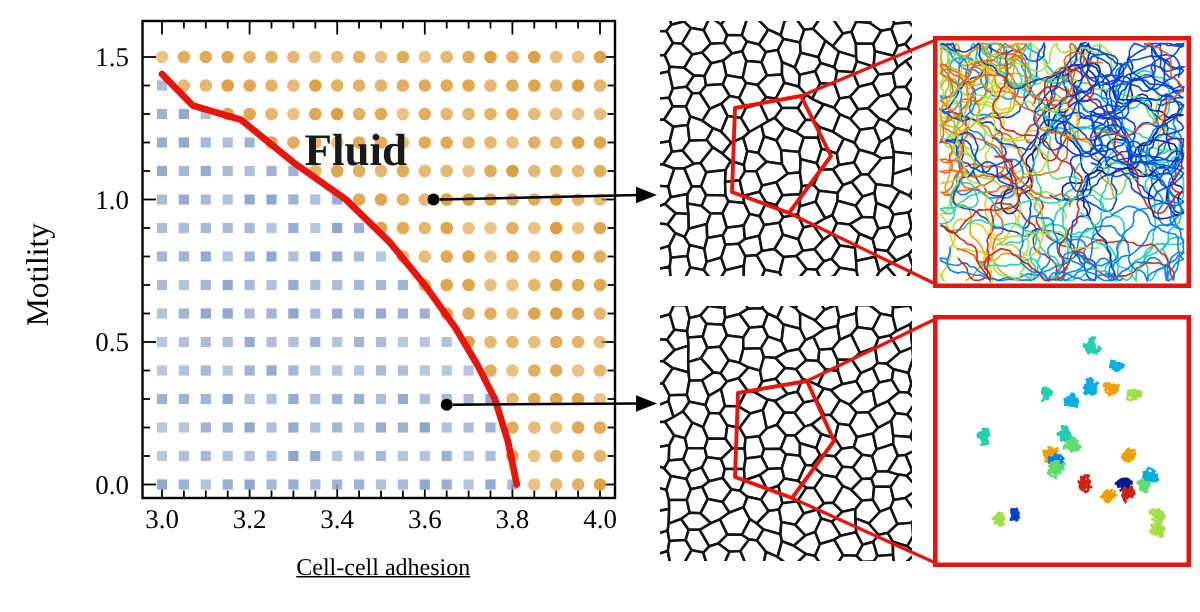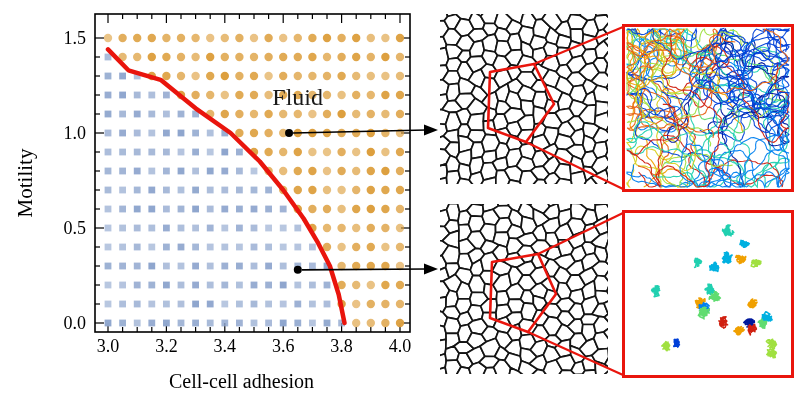--- a/index.html
+++ b/index.html
@@ -5,22 +5,22 @@
   html,body{margin:0;padding:0;background:#fff;}
   #figure{
     position:relative;width:800px;height:408px;background:#fff;overflow:hidden;
     font-family:"Liberation Serif","DejaVu Serif",serif;
   }
   svg{display:block;}
   .abs{position:absolute;}
   .axis-label{color:#000;text-align:center;}
   #motility-label{left:-34px;top:170px;width:120px;height:26px;font-size:21px;
     transform:rotate(-90deg);transform-origin:center;}
-  #adhesion-label{left:84px;top:370px;width:315px;font-size:20px;}
-  .phase-label{font-weight:normal;font-size:24px;color:#1a1a1a;text-align:right;width:120px;}
+  #adhesion-label{left:98px;top:370px;width:315px;font-size:16px;text-decoration:underline;}
+  .phase-label{font-weight:bold;font-size:30px;color:#1a1a1a;text-align:left;width:120px;}
   #fluid-label{left:203px;top:84px;}
   #solid-label{left:101px;top:224px;}
   #phase-svg{left:0;top:0;}
   #voronoi-top{left:440px;top:14px;background:#fff;}
   #voronoi-bottom{left:440px;top:204px;background:#fff;}
   .traj-wrap{width:172px;height:168px;box-sizing:border-box;border:3px solid #e9150d;background:#fff;}
   #traj-top-wrap{left:622px;top:24px;}
   #traj-bottom-wrap{left:622px;top:210px;}
   #overlay{left:0;top:0;pointer-events:none;}
 </style>

